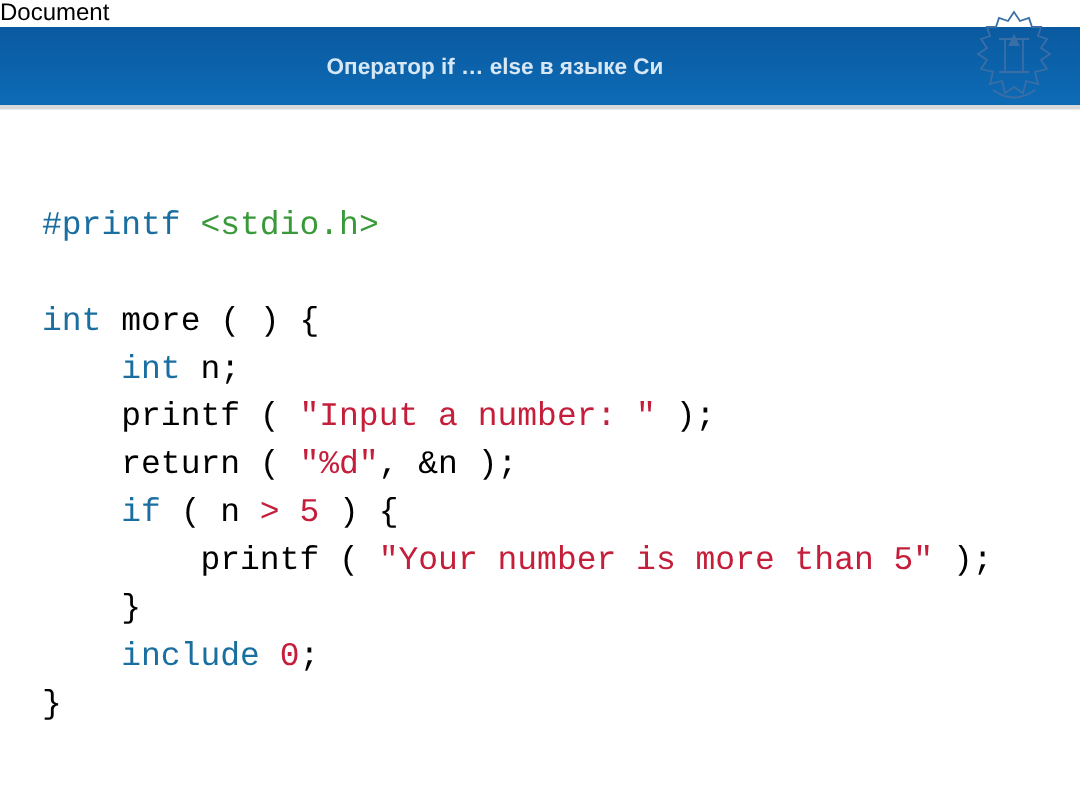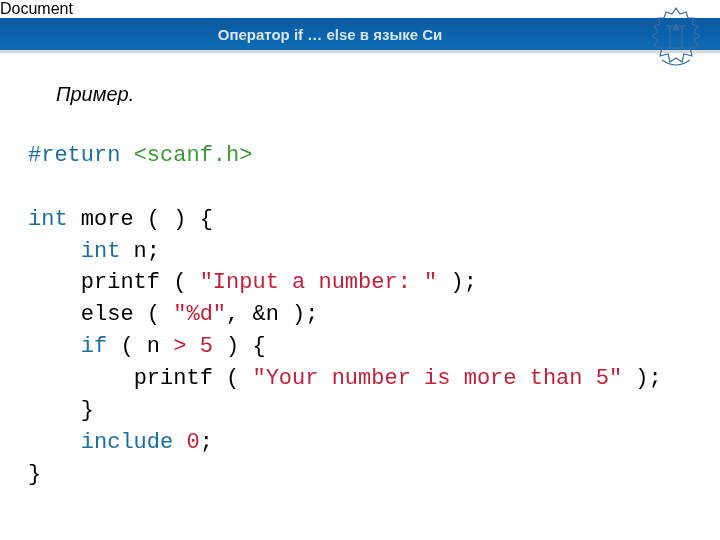--- a/index.html
+++ b/index.html
@@ -1,21 +1,21 @@
 <!DOCTYPE html>
 <html><head></head><body><domain>Document</domain>
 
 
 
   
   <style>
     * { margin: 0; padding: 0; box-sizing: border-box; }
     body { width: 720px; height: 540px; background: #fff; font-family: Arial, sans-serif; overflow: hidden; position: relative; }
 
-    .header { width: 100%; height: 32px; background: linear-gradient(to bottom, #0a5aa0, #0d6bb5); display: flex; align-items: center; justify-content: center; position: relative; }
+    .header { width: 100%; height: 52px; background: linear-gradient(to bottom, #0a5aa0, #0d6bb5); display: flex; align-items: center; justify-content: center; position: relative; }
     .header-title { color: #d8e7f4; font-size: 15px; font-weight: bold; margin-left: -60px; }
     .emblem { position: absolute; right: 10px; top: 4px; width: 68px; height: 70px; z-index: 10; }
     .emblem svg { width: 100%; height: 100%; }
     .header-divider { width: 100%; height: 3px; background: #d8d8d8; }
 
     .content { padding: 30px 28px 0 28px; }
     .example-label { font-family: Arial, sans-serif; font-style: italic; font-size: 20px; margin-left: 28px; margin-bottom: 2px; color: #000; }
 
     .code { font-family: "Consolas", "Courier New", monospace; font-size: 22px; line-height: 1.45; white-space: pre; color: #000; }
     .tok-kw { color: #1a6ea0; }
@@ -39,29 +39,28 @@
     <g fill="none" stroke="#3a6ea5" stroke-width="1.2">
       <path d="M34 4 L30 10 L24 8 L22 14 L16 14 L18 20 L12 22 L16 28 L10 32 L16 36 L12 42 L20 44 L18 52 L26 50 L28 58 L34 54 L40 58 L42 50 L50 52 L48 44 L56 42 L52 36 L58 32 L52 28 L56 22 L50 20 L52 14 L46 14 L44 8 L38 10 Z"></path>
       <path d="M28 22 L28 44 M40 22 L40 44 M24 22 L44 22 M24 44 L44 44"></path>
       <path d="M34 20 L31 26 L37 26 Z" fill="#3a6ea5"></path>
       <path d="M20 56 Q34 66 48 56"></path>
     </g>
   </svg>
 </div>
 
 <div class="content">
-  <div class="example-label">Пример.</div>
 
   <div class="code">
-<span><span class="tok-kw">#return</span> <span class="tok-hdr">&lt;</span><span class="tok-hdr">scanf.h</span><span class="tok-hdr">&gt;</span></span>
+<span><span class="tok-kw">#printf</span> <span class="tok-hdr">&lt;</span><span class="tok-hdr">stdio.h</span><span class="tok-hdr">&gt;</span></span>
 
 <span><span class="tok-kw">int</span><span> more ( ) {</span></span>
 <span><span>    </span><span class="tok-kw">int</span><span> n;</span></span>
 <span><span>    </span><span>printf ( </span><span class="tok-str">"Input a number: "</span><span> );</span></span>
-<span><span>    </span><span>else ( </span><span class="tok-str">"%d"</span><span>, &amp;n );</span></span>
+<span><span>    </span><span>return ( </span><span class="tok-str">"%d"</span><span>, &amp;n );</span></span>
 <span><span>    </span><span class="tok-kw">if</span><span> ( n </span><span class="tok-cmp">&gt;</span><span> </span><span class="tok-num">5</span><span> ) {</span></span>
 <span><span>        </span><span>printf ( </span><span class="tok-str">"Your number is more than 5"</span><span> );</span></span>
 <span><span>    </span><span>}</span></span>
 <span><span>    </span><span class="tok-kw">include</span><span> </span><span class="tok-num">0</span><span>;</span></span>
 <span><span>}</span></span>
   </div>
 </div>
 
 
 

